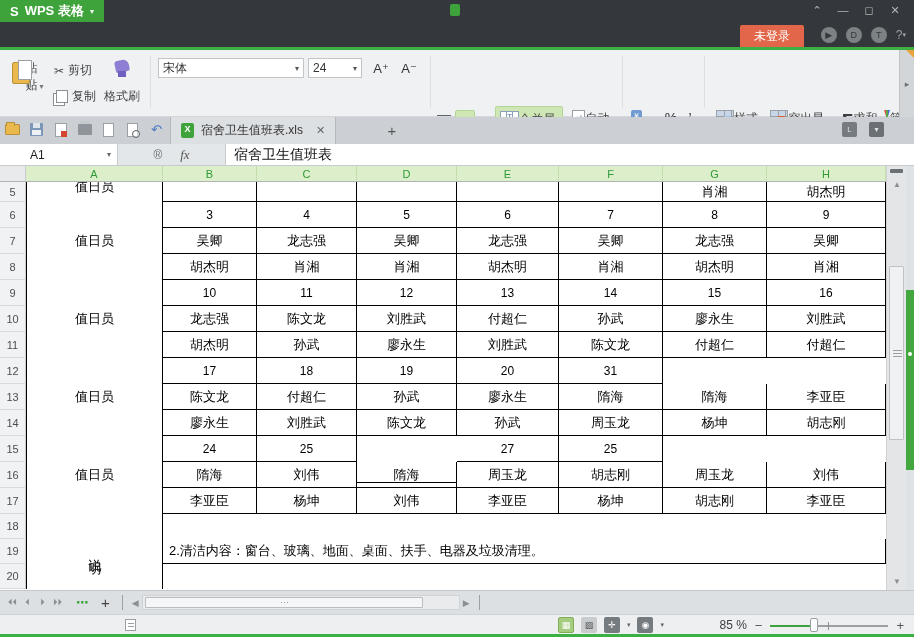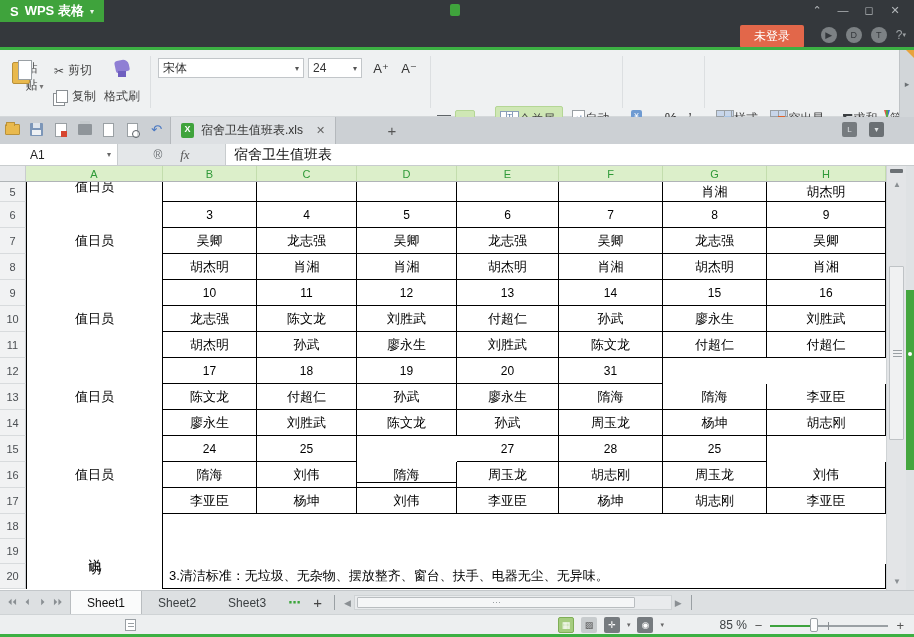--- a/index.html
+++ b/index.html
@@ -561,21 +561,20 @@
         <div class="alabel">值日员</div>
       </div>
       <div class="blk">
         <div class="grow" style="height: 26px;">
           <div class="gut">15</div>
           <div class="acol"></div>
           <div class="cell date" style="width: 94px;">24</div>
           <div class="cell date" style="width: 100px;">25</div>
           <div class="cell date" style="width: 100px; margin-top: 46px;">26</div>
           <div class="cell date" style="width: 102px; text-align: center;">27</div>
-          <div class="cell date" style="width: 104px;">28</div>
           <div class="cell date" style="width: 104px;">25</div>
         </div>
         <div class="grow" style="height: 26px;">
           <div class="gut">16</div>
           <div class="acol"></div>
           <div class="cell" style="width: 94px;">隋海</div>
           <div class="cell" style="width: 100px;">刘伟</div>
           <div class="cell" style="width: 100px;">隋海</div>
           <div class="cell" style="width: 102px;">周玉龙</div>
           <div class="cell" style="width: 104px;">胡志刚</div>
@@ -596,25 +595,25 @@
         <div class="alabel">值日员</div>
       </div>
       <div class="blk notes">
         <div class="grow" style="height: 25px;">
           <div class="gut">18</div>
           <div class="acol"></div>
         </div>
         <div class="grow" style="height: 25px;">
           <div class="gut">19</div>
           <div class="acol"></div>
+          <div class="cell notecell" style="width: 723px;">2.清洁内容：窗台、玻璃、地面、桌面、扶手、电器及垃圾清理。</div>
         </div>
         <div class="grow" style="height: 25px;">
           <div class="gut">20</div>
           <div class="acol"></div>
-          <div class="cell notecell" style="width: 723px;">3.清洁标准：无垃圾、无杂物、摆放整齐、窗台、扶手、电器无尘、无异味。</div>
         </div>
         <div class="alabel vert">说明</div>
       </div>
     </div>
 
   <div class="abs vscroll">
     <div class="split-h"></div>
     <div class="vbtn" style="top:10px">▲</div>
     <div class="vthumb">
         <span class="grip"></span>
@@ -624,25 +623,20 @@
   <div class="abs sideunder"></div>
   <div class="abs sidestrip"></div>
 
   <div class="abs sheetbar">
     <div class="navbtns">
       <span>⏴⏴</span>
       <span>⏴</span>
       <span>⏵</span>
       <span>⏵⏵</span>
     </div>
-    <div style="display:flex" id="sheet-tabs">
-        <div class="stab active">Sheet1</div>
-        <div class="stab">Sheet2</div>
-        <div class="stab">Sheet3</div>
-      </div>
     <div class="smore">⋯</div>
     <div class="sadd">+</div>
     <div class="hsep"></div>
     <div class="harrow">◀</div>
     <div class="htrack">
         <div class="hthumb"></div>
       </div>
     <div class="harrow">▶</div>
     <div class="hsep"></div>
   </div>

